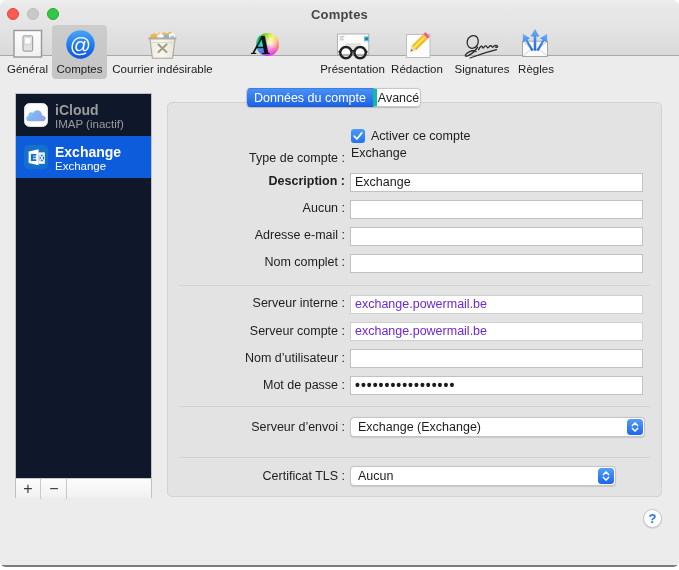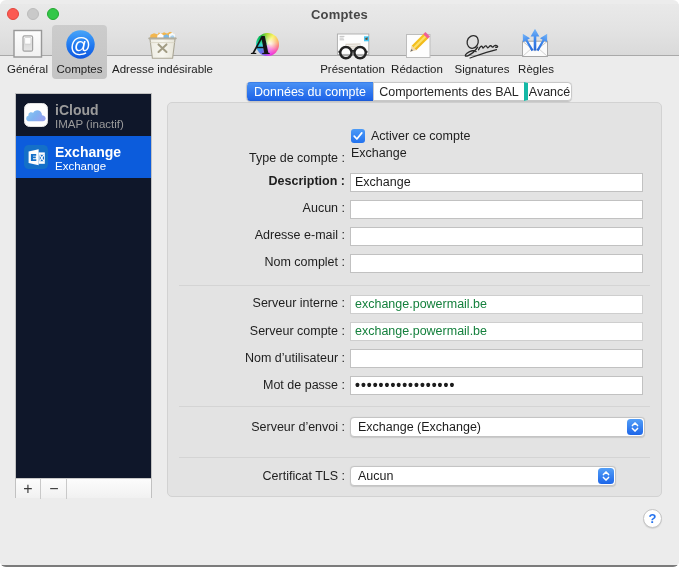--- a/index.html
+++ b/index.html
@@ -38,33 +38,33 @@
 #row-ex .st1 { color:#fff; font-weight:bold; }
 #row-ex .st2 { color:#fff; }
 #sbbar { position:absolute; left:0px; top:384px; width:135px; height:20px;
   background:linear-gradient(#fcfcfc,#f1f1f1); border-top:1px solid #c9c9c9; }
 .sbtn { position:absolute; top:0; width:25px; height:20px; border-right:1px solid #c9c9c9;
   font-size:16px; color:#3a3a3a; text-align:center; line-height:19px; }
 
 #panel { position:absolute; left:167px; top:23px; width:495px; height:395px;
   background:#e3e3e3; border:1px solid #d2d2d2; border-radius:5px; }
 
-#tabs { position:absolute; left:246px; top:3px; height:19px; display:flex;
+#tabs { position:absolute; left:246px; top:9px; height:19px; display:flex;
   border-radius:4.5px; box-shadow:0 0.5px 1px rgba(0,0,0,0.18); font-size:12.5px; }
 .tab { height:19px; line-height:18px; text-align:center; background:#fff;
   border-top:1px solid #c8c8c8; border-bottom:1px solid #c8c8c8; color:#262626; }
 #tab1 { width:127px; border-radius:4.5px 0 0 4.5px; border-left:1px solid #c8c8c8;
   background:linear-gradient(#4890f4,#1d63e8); color:#fff; border-top-color:#3b7fe8; border-bottom-color:#1d5bd6; }
 #tab2 { width:151px; border-left:1px solid #c8c8c8; }
 #tab3 { width:48px;  border-radius:0 4.5px 4.5px 0; border-left:4px solid #14b8a6; border-right:1px solid #c8c8c8; }
 
 .lbl { position:absolute; right:334px; white-space:nowrap; font-size:12.5px; line-height:15px; color:#1e1e1e; }
 .fld { position:absolute; left:350px; width:293px; height:19px; background:#fff;
   border:1px solid #c1c1c1; font-size:12.5px; color:#1c1c1c; line-height:17px; padding-left:4px; }
-.ph { color:#15803d; }
+.ph { color:#6d28d9; }
 .sep { position:absolute; left:179px; width:471px; height:1px; background:#d4d4d4; }
 .pop { position:absolute; left:350px; height:20px; background:#fff; border:1px solid #c4c4c4;
   border-radius:4px; font-size:12.5px; color:#1c1c1c; line-height:18px; padding-left:7px;
   box-shadow:0 0.5px 1px rgba(0,0,0,0.12); }
 .stepper { position:absolute; right:1px; top:1px; width:16px; height:16px; border-radius:3.5px;
   background:linear-gradient(#549ff7,#1d66e9); }
 .stepper svg { position:absolute; left:2px; top:2px; }
 #help { position:absolute; left:643px; top:430px; width:19px; height:19px; border-radius:50%;
   background:#fff; border:1px solid #c4c4c4; box-shadow:0 1px 1px rgba(0,0,0,0.1);
   color:#2472ef; font-size:13px; font-weight:bold; text-align:center; line-height:18px; }
@@ -83,21 +83,21 @@
     <div id="title">Comptes</div>
     <div id="sel-bg"></div>
 
     <div class="tbitem" style="left:-72.5px; width:200px;">
         <div class="tblabel">Général</div>
       </div>
     <div class="tbitem" style="left:-20.5px; width:200px;">
         <div class="tblabel">Comptes</div>
       </div>
     <div class="tbitem" style="left:62.5px;  width:200px;">
-        <div class="tblabel">Adresse indésirable</div>
+        <div class="tblabel">Courrier indésirable</div>
       </div>
     <div class="tbitem" style="left:252.5px; width:200px;">
         <div class="tblabel">Présentation</div>
       </div>
     <div class="tbitem" style="left:317px; width:200px;">
         <div class="tblabel">Rédaction</div>
       </div>
     <div class="tbitem" style="left:382px; width:200px;">
         <div class="tblabel">Signatures</div>
       </div>
@@ -252,21 +252,20 @@
         <div class="st2">Exchange</div>
       </div>
       <div id="sbbar">
         <div class="sbtn" style="left:0;">+</div>
         <div class="sbtn" style="left:26px;">−</div>
       </div>
     </div>
     <div id="panel"></div>
     <div id="tabs">
       <div class="tab" id="tab1">Données du compte</div>
-      <div class="tab" id="tab2">Comportements des BAL</div>
       <div class="tab" id="tab3">Avancé</div>
     </div>
 
     <div class="cb" style="top:50px;"><svg width="14" height="14" viewBox="0 0 14 14">
           <path d="M3.2 7.2 L5.9 10 L10.8 3.9" fill="none" stroke="#fff" stroke-width="1.7" stroke-linecap="round" stroke-linejoin="round"></path>
         </svg></div>
     <div class="abs" style="left:371px; top:50px; font-size:12.5px; line-height:15px; color:#1e1e1e;">Activer ce compte</div>
     <div class="lbl" style="top:71.5px;">Type de compte :</div>
     <div class="abs" style="left:351px; top:67px; font-size:12.5px; line-height:15px; color:#1e1e1e;">Exchange</div>
     <div class="lbl" style="top:95px;font-weight:bold;">Description :</div>

